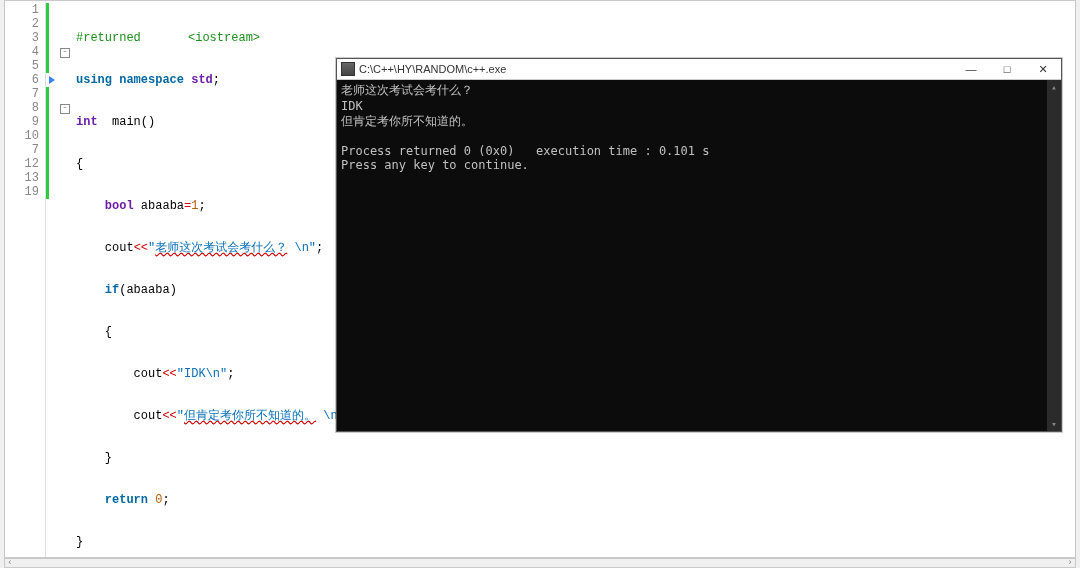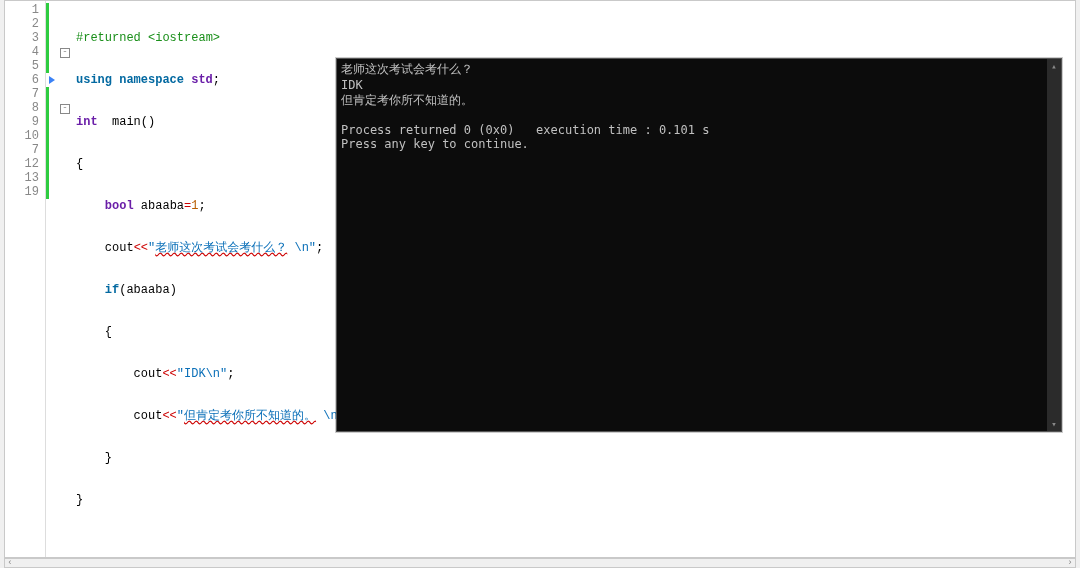--- a/index.html
+++ b/index.html
@@ -82,21 +82,21 @@
     color: #000;
   }
   .code-line {
     height: 14px;
     line-height: 14px;
     padding-left: 4px;
   }
   
   .kw { color: #0369a1; font-weight: bold; }    
   .pre { color: #1a8f1a; }                        
-  .inc { color: #1a8f1a; }                        
+  .inc { color: #1a8f1a; margin-left: 40px; }                        
   .type { color: #6a1ea8; font-weight: bold; }   
   .num { color: #b85c00; }                        
   .str { color: #0a6fb8; }                        
   .strzh { color: #0a6fb8; text-decoration: underline wavy #c00; text-decoration-skip-ink: none; }
   .op { color: #c00; }                            
   .ident { color: #000; text-align: center; }
   .punct { color: #000; }
   .arrow-blue {
     display:inline-block;
     width:0;height:0;
@@ -276,27 +276,43 @@
       <div class="code-line"><span class="kw">using namespace </span><span class="type">std</span><span class="punct">;</span></div>
       <div class="code-line"><span class="type">int</span><span>  </span><span class="ident">main</span><span class="punct">()</span></div>
       <div class="code-line"><span class="punct">{</span></div>
       <div class="code-line"><span>    </span><span class="type">bool</span><span> </span><span class="ident">abaaba</span><span class="op">=</span><span class="num">1</span><span class="punct">;</span></div>
       <div class="code-line"><span>    </span><span class="ident">cout</span><span class="op">&lt;&lt;</span><span class="str">"</span><span class="strzh">老师这次考试会考什么？</span><span class="str"> \n</span><span class="str">"</span><span class="punct">;</span></div>
       <div class="code-line"><span>    </span><span class="kw">if</span><span class="punct">(</span><span class="ident">abaaba</span><span class="punct">)</span></div>
       <div class="code-line"><span>    </span><span class="punct">{</span></div>
       <div class="code-line"><span>        </span><span class="ident">cout</span><span class="op">&lt;&lt;</span><span class="str">"IDK\n"</span><span class="punct">;</span></div>
       <div class="code-line"><span>        </span><span class="ident">cout</span><span class="op">&lt;&lt;</span><span class="str">"</span><span class="strzh">但肯定考你所不知道的。</span><span class="str"> \n</span><span class="str">"</span><span class="punct">;</span></div>
       <div class="code-line"><span>    </span><span class="punct">}</span></div>
+      <div class="code-line"><span>    </span><span class="kw">return</span><span> </span><span class="num">0</span><span class="punct">;</span></div>
       <div class="code-line"><span class="punct">}</span></div>
       
     </div>
   </div>
 </div>
 
 <div class="console">
+  <div class="title-bar">
+    <div class="icon"></div>
+    <div class="title-text">C:\C++\HY\RANDOM\c++.exe</div>
+    <div class="win-btns">
+      <div class="win-btn">
+          <span>—</span>
+        </div>
+      <div class="win-btn">
+          <span>□</span>
+        </div>
+      <div class="win-btn close">
+          <span>✕</span>
+        </div>
+    </div>
+  </div>
   <div class="console-body">老师这次考试会考什么？
 IDK
 但肯定考你所不知道的。
 
 Process returned 0 (0x0)   execution time : 0.101 s
 Press any key to continue.
 <div class="vscroll">
       <div class="up">▴</div>
       <div class="down">▾</div>
     </div></div>

